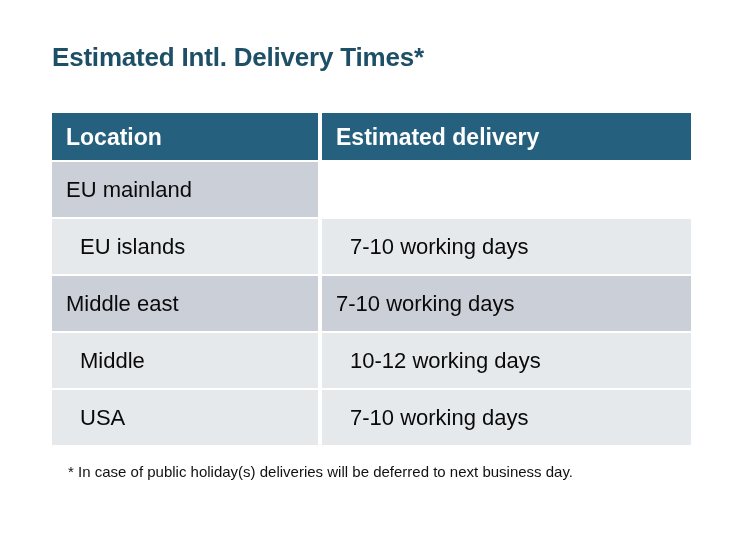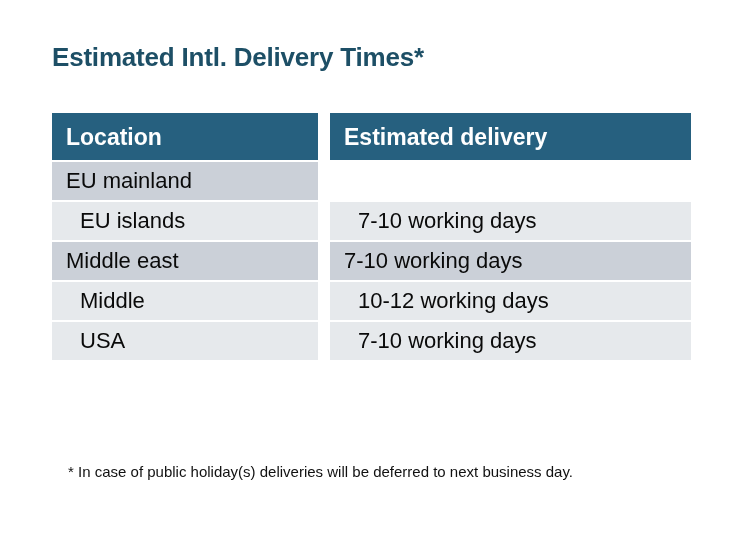--- a/index.html
+++ b/index.html
@@ -38,21 +38,21 @@
     position: absolute;
     left: 52px;
     top: 113px;
     width: 639px;
     display: flex;
     flex-direction: column;
     row-gap: 2px;
   }
   .row {
     display: flex;
-    column-gap: 12px;
+    column-gap: 4px;
     width: 100%;
   }
   .cell {
     box-sizing: border-box;
     display: flex;
     align-items: center;
     padding: 0 14px;
     font-size: 22px;
     line-height: 26px;
     color: #0a0a0a;
@@ -71,21 +71,21 @@
   .row-header .cell {
     height: 47px;
     background: #26607f;
     color: #ffffff;
     font-weight: 700;
     font-size: 23px;
   }
 
   
   .row-body .cell {
-    height: 38px;
+    height: 55px;
   }
   .row-body.shade-dark .cell {
     background: #cbd0d8;
   }
   .row-body.shade-light .cell {
     background: #e6e9ec;
     padding-left: 28px;
   }
 
   

